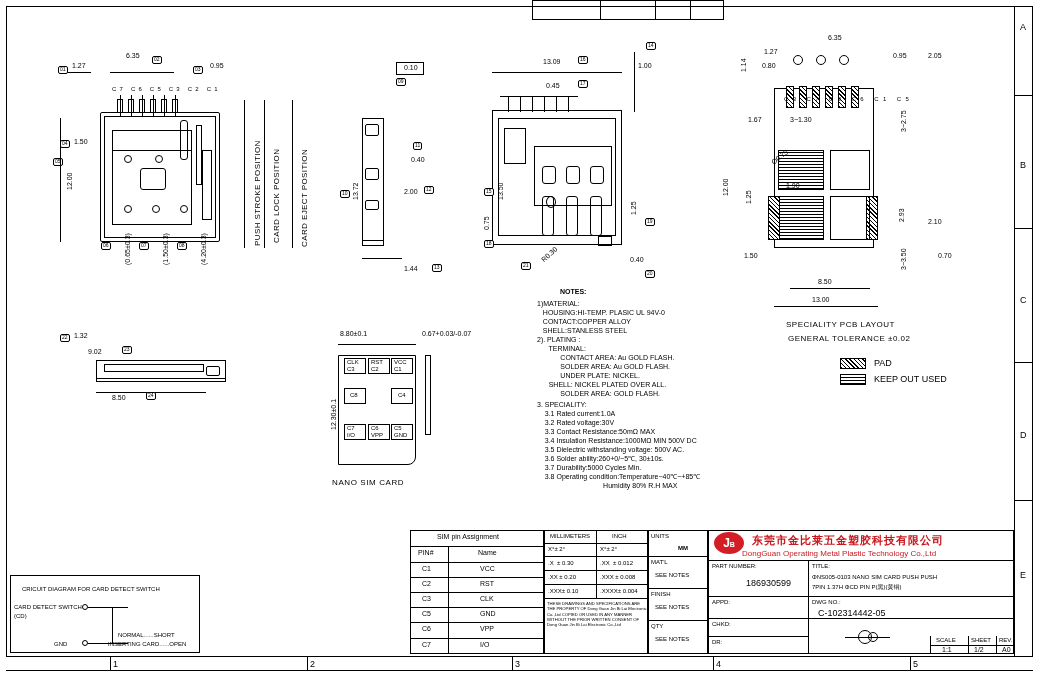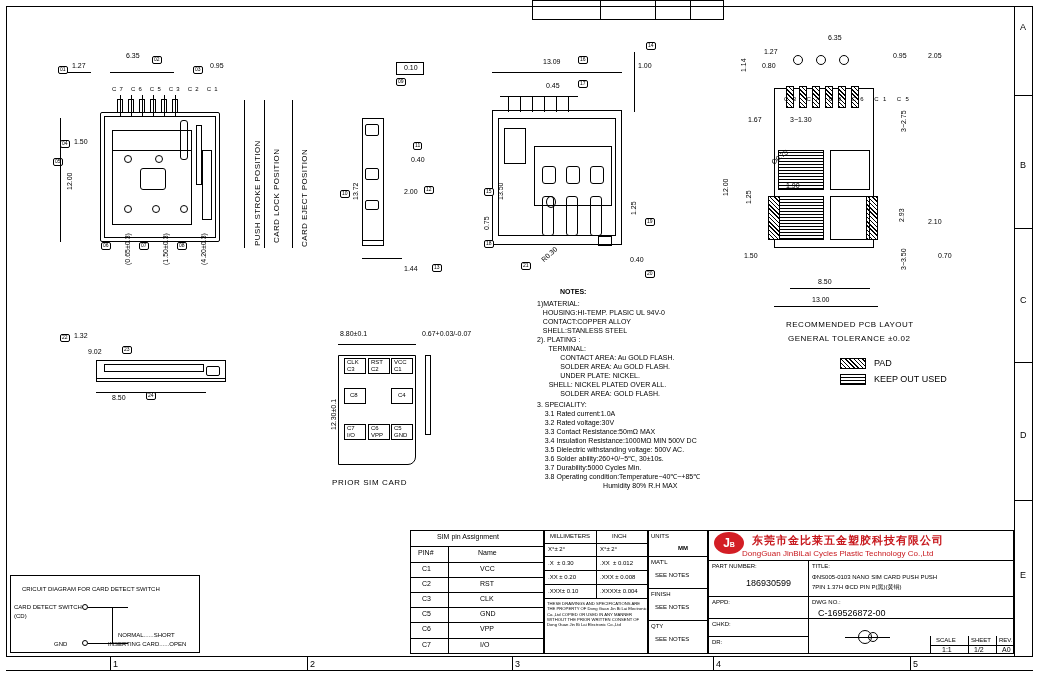--- a/index.html
+++ b/index.html
@@ -223,21 +223,21 @@
   <div class="txt t6" style="left:394px;top:366px;">C1</div>
   <div class="txt t6" style="left:350px;top:392px;">C8</div>
   <div class="txt t6" style="left:398px;top:392px;">C4</div>
   <div class="txt t6" style="left:347px;top:425px;">C7</div>
   <div class="txt t6" style="left:347px;top:432px;">I/O</div>
   <div class="txt t6" style="left:371px;top:425px;">C6</div>
   <div class="txt t6" style="left:371px;top:432px;">VPP</div>
   <div class="txt t6" style="left:394px;top:425px;">C5</div>
   <div class="txt t6" style="left:394px;top:432px;">GND</div>
 
-  <div class="txt t8" style="left:332px;top:478px;letter-spacing:0.6px;">PRIOR SIM CARD</div>
+  <div class="txt t8" style="left:332px;top:478px;letter-spacing:0.6px;">NANO SIM CARD</div>
   <div class="dim" style="left:338px;top:344px;width:78px;"></div>
   <div class="txt t7" style="left:340px;top:330px;">8.80±0.1</div>
   <div class="txt t7 rot" style="left:330px;top:430px;">12.30±0.1</div>
   <div class="bxh" style="left:425px;top:355px;width:6px;height:80px;"></div>
   <div class="txt t7" style="left:422px;top:330px;">0.67+0.03/-0.07</div>
 
   <div class="txt t7 bold" style="left:560px;top:288px;">NOTES:</div>
   <div class="txt t7" style="left:537px;top:300px;">1)MATERIAL:</div>
   <div class="txt t7" style="left:537px;top:309px;">   HOUSING:HI-TEMP. PLASIC UL 94V-0</div>
   <div class="txt t7" style="left:537px;top:318px;">   CONTACT:COPPER ALLOY</div>
@@ -296,21 +296,21 @@
   <div class="txt t7" style="left:928px;top:218px;">2.10</div>
   <div class="txt t7 rot" style="left:898px;top:222px;">2.93</div>
   <div class="txt t7" style="left:744px;top:252px;">1.50</div>
   <div class="txt t7" style="left:818px;top:278px;">8.50</div>
   <div class="txt t7" style="left:812px;top:296px;">13.00</div>
   <div class="txt t7 rot" style="left:900px;top:270px;">3−3.50</div>
   <div class="txt t7" style="left:938px;top:252px;">0.70</div>
   <div class="dim" style="left:790px;top:288px;width:80px;"></div>
   <div class="dim" style="left:774px;top:306px;width:104px;"></div>
 
-  <div class="txt t8" style="left:786px;top:320px;letter-spacing:0.5px;">RECOMMENDED PCB LAYOUT</div>
+  <div class="txt t8" style="left:786px;top:320px;letter-spacing:0.5px;">SPECIALITY PCB LAYOUT</div>
   <div class="txt t8" style="left:788px;top:334px;letter-spacing:0.5px;">GENERAL TOLERANCE ±0.02</div>
 
   <div class="pad" style="left:840px;top:358px;width:26px;height:11px;"></div>
   <div class="txt t9" style="left:874px;top:358px;">PAD</div>
   <div class="koa" style="left:840px;top:374px;width:26px;height:11px;"></div>
   <div class="txt t9" style="left:874px;top:374px;">KEEP OUT USED</div>
 
   <div class="bx" style="left:10px;top:575px;width:190px;height:78px;"></div>
   <div class="txt t6" style="left:22px;top:586px;">CRICUIT DIAGRAM FOR CARD DETECT SWITCH</div>
   <div class="txt t6" style="left:14px;top:604px;">CARD DETECT SWITCH</div>
@@ -387,31 +387,31 @@
   <div class="ln h" style="left:708px;top:618px;width:306px;"></div>
   <div class="ln v" style="left:808px;top:560px;height:94px;"></div>
   <div class="ln h" style="left:708px;top:636px;width:100px;"></div>
   <div class="ln v" style="left:930px;top:636px;height:18px;"></div>
   <div class="ln v" style="left:968px;top:636px;height:18px;"></div>
   <div class="ln v" style="left:996px;top:636px;height:18px;"></div>
   <div class="ln h" style="left:930px;top:645px;width:84px;"></div>
 
   <div class="logo" style="left:714px;top:532px;">J<span style="font-size:7px;">B</span></div>
   <div class="txt t11" style="left:752px;top:534px;color:#c8191e;letter-spacing:1px;">东莞市金比莱五金塑胶科技有限公司</div>
-  <div class="txt t8" style="left:742px;top:549px;color:#c8191e;">DongGuan JinBiLai Cycles Plastic Technology Co.,Ltd</div>
+  <div class="txt t8" style="left:742px;top:549px;color:#c8191e;">DongGuan Operating Metal Plastic Technology Co.,Ltd</div>
 
   <div class="txt t6" style="left:712px;top:563px;">PART NUMBER:</div>
   <div class="txt t9" style="left:746px;top:578px;">186930599</div>
   <div class="txt t6" style="left:812px;top:563px;">TITLE:</div>
   <div class="txt t6" style="left:812px;top:574px;">ΦNS005-0103 NANO SIM CARD PUSH PUSH</div>
   <div class="txt t6" style="left:812px;top:584px;">7PIN 1.37H ΦCD PIN P(黑)(黄铜)</div>
 
   <div class="txt t6" style="left:712px;top:599px;">APPD:</div>
   <div class="txt t6" style="left:812px;top:599px;">DWG NO.:</div>
-  <div class="txt t9" style="left:818px;top:608px;">C-169526872-00</div>
+  <div class="txt t9" style="left:818px;top:608px;">C-102314442-05</div>
   <div class="txt t6" style="left:712px;top:621px;">CHKD:</div>
   <div class="txt t6" style="left:712px;top:639px;">DR:</div>
 
   <div class="circ" style="left:858px;top:630px;width:14px;height:14px;"></div>
   <div class="circ" style="left:868px;top:632px;width:10px;height:10px;"></div>
   <div class="ln h" style="left:845px;top:637px;width:45px;"></div>
 
   <div class="txt t6" style="left:936px;top:637px;">SCALE</div>
   <div class="txt t6" style="left:971px;top:637px;">SHEET</div>
   <div class="txt t6" style="left:999px;top:637px;">REV.</div>

